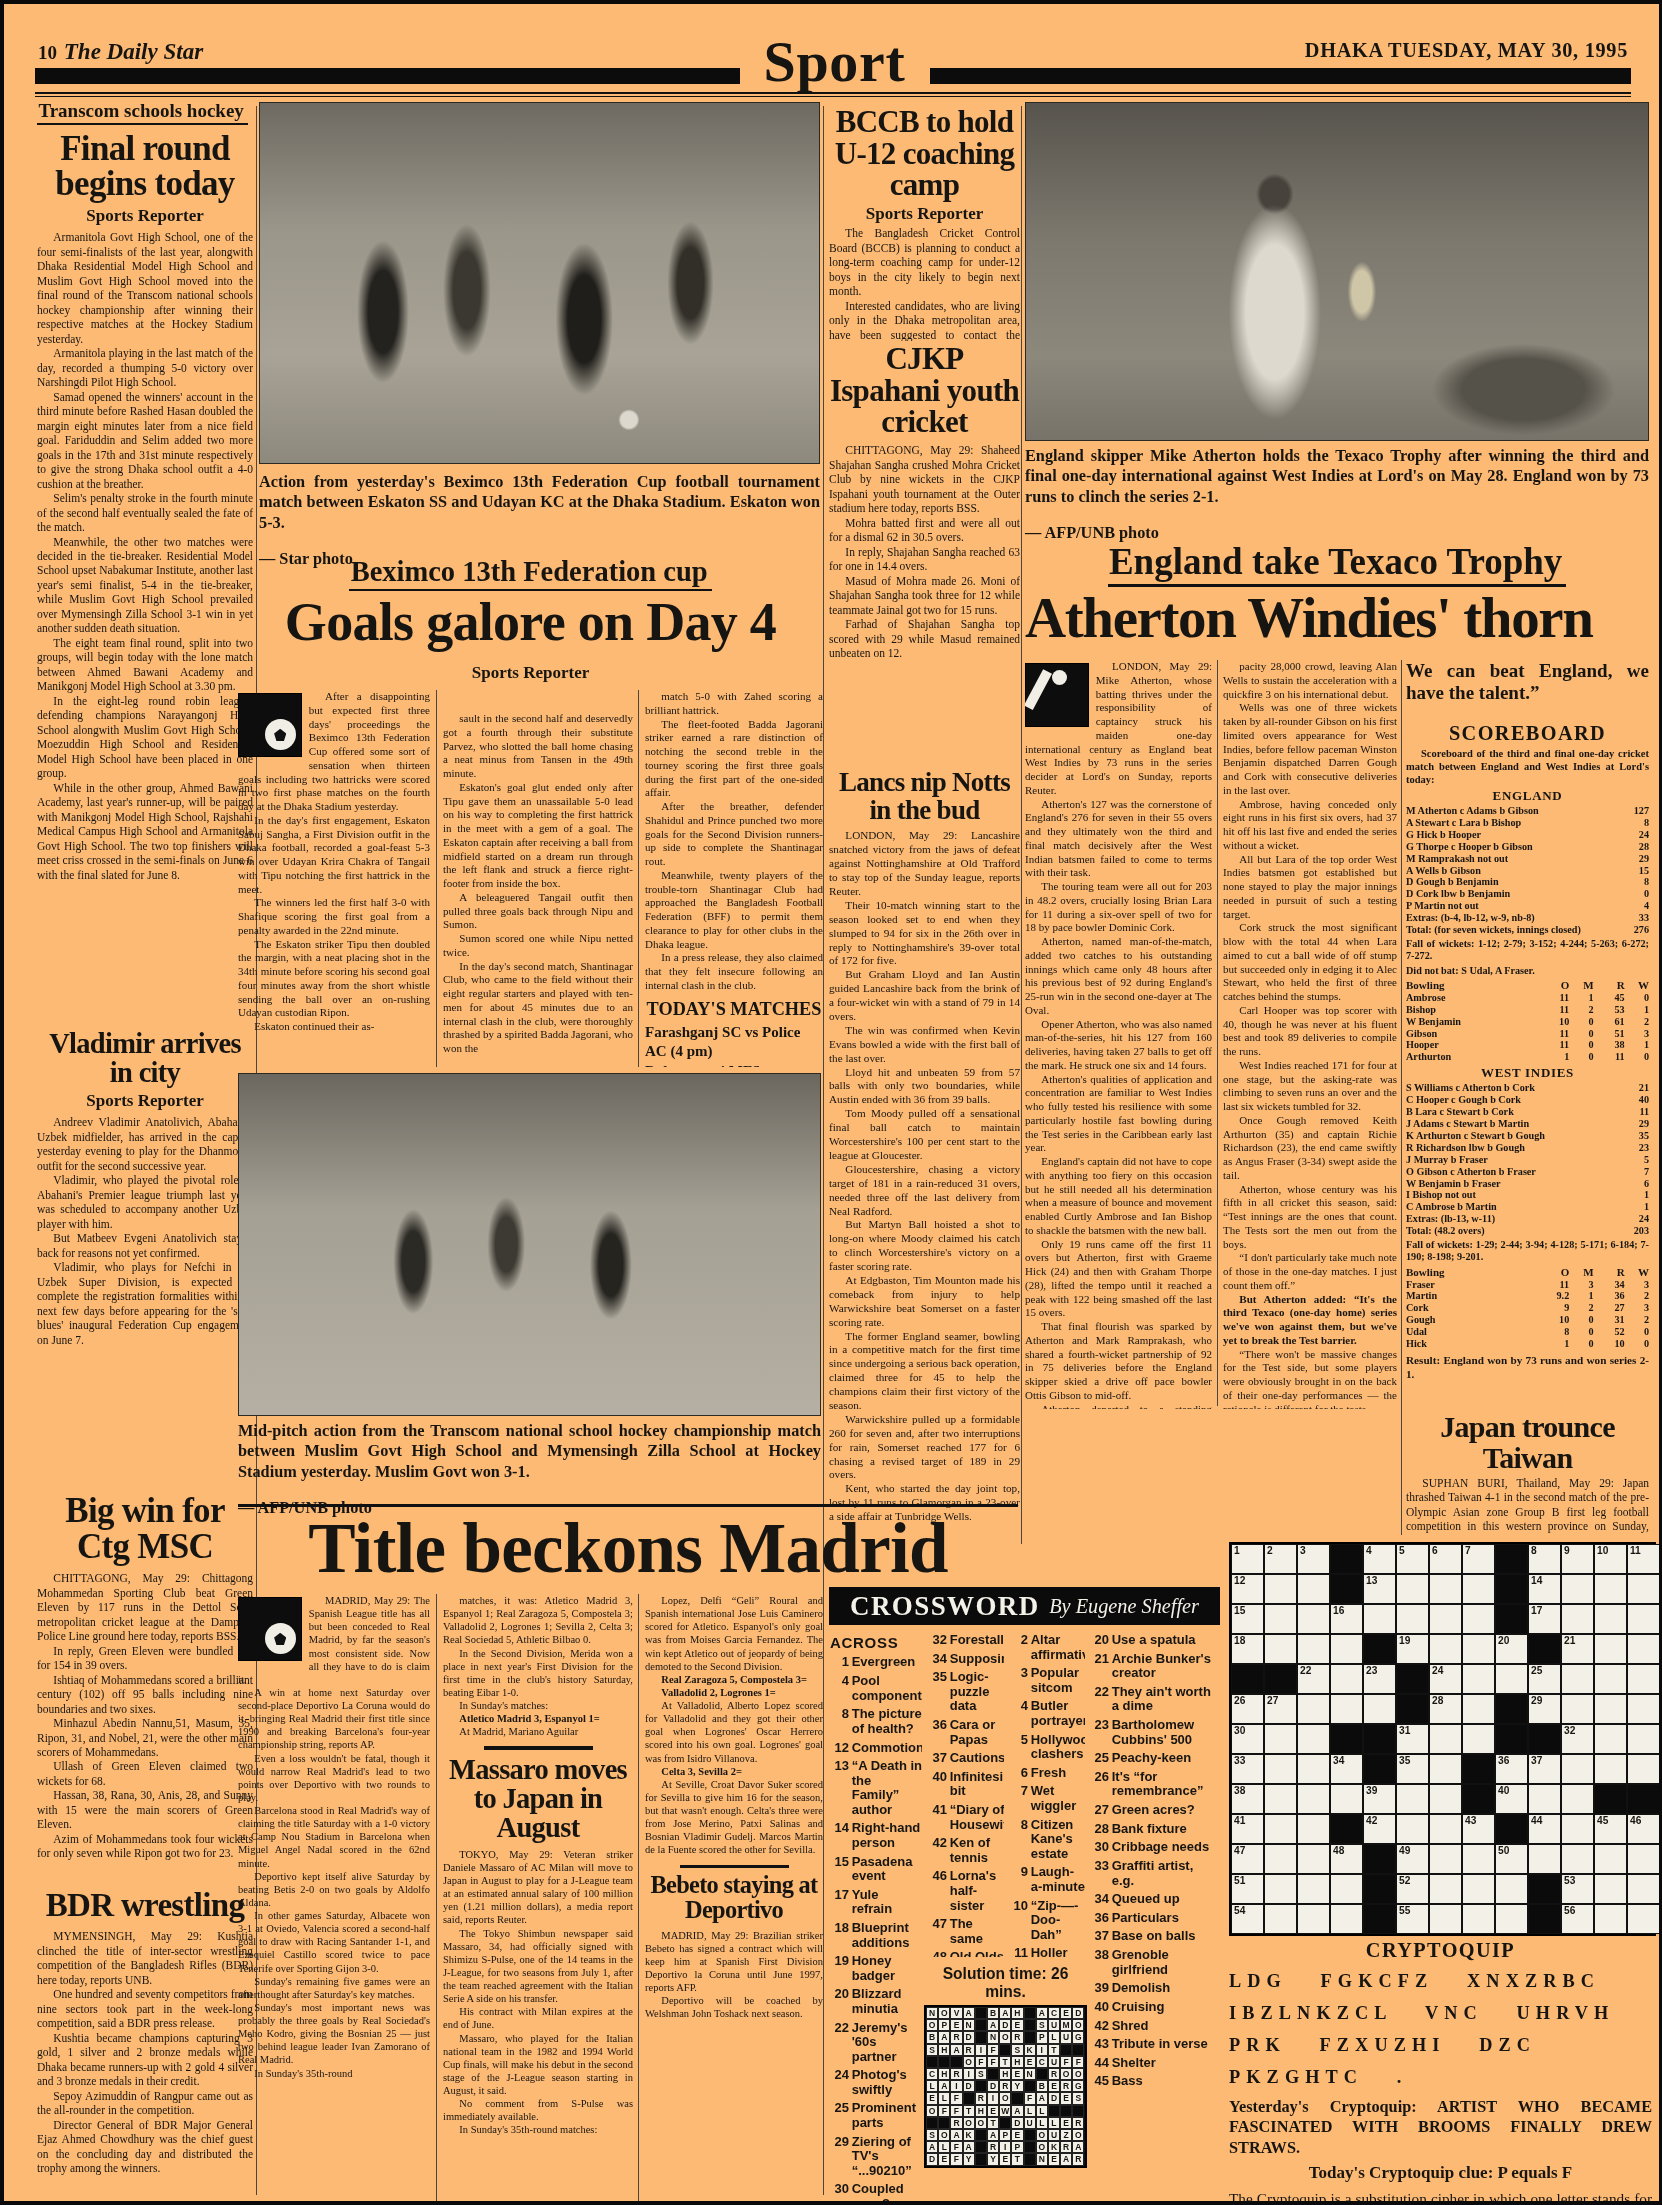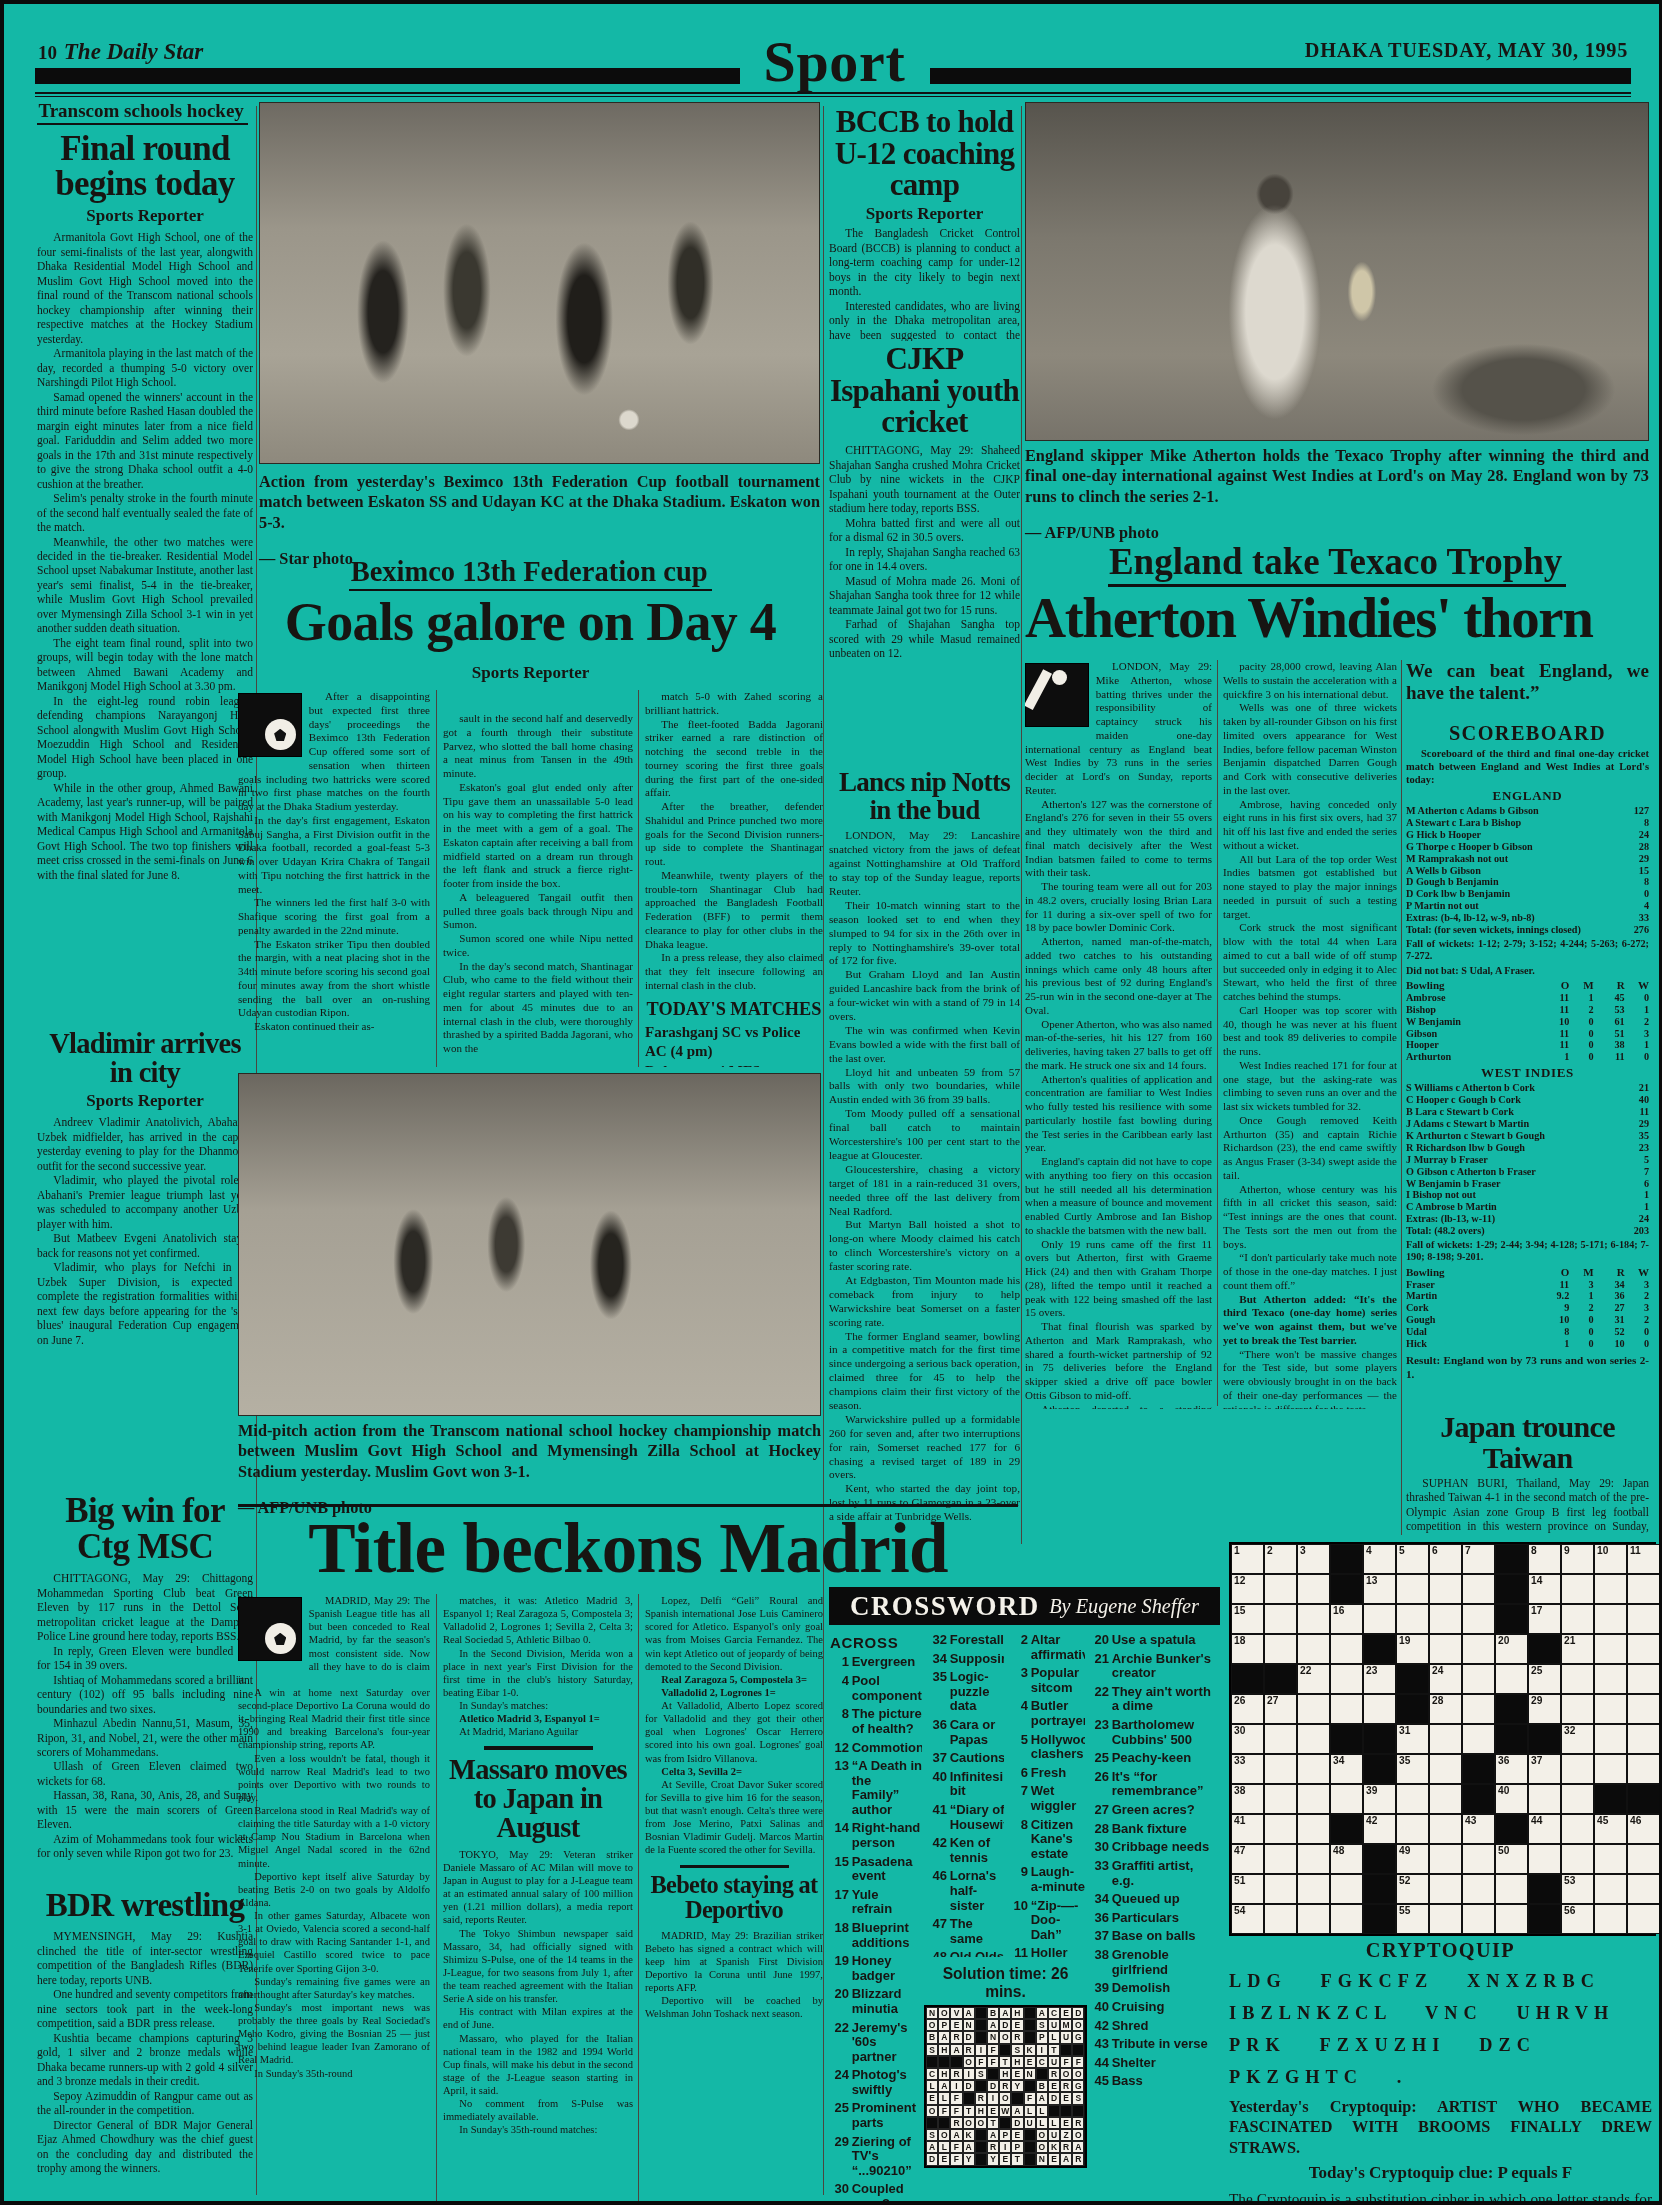--- a/index.html
+++ b/index.html
@@ -1,16 +1,16 @@
 <!DOCTYPE html>
 <html style="font-size:11px"><head>
 <meta charset="utf-8">
 <style>
   html,body{margin:0;padding:0;background:#3a3a3a;}
-  #page{position:relative;width:1663px;height:2205px;background:#14b8a6;border:4.1px solid #0a0a0a;box-sizing:border-box;
+  #page{position:relative;width:1663px;height:2205px;background:#fdba74;border:4.1px solid #0a0a0a;box-sizing:border-box;
         font-family:"Liberation Serif","DejaVu Serif",serif;color:#171512;overflow:hidden;}
   .abs{position:absolute;box-sizing:border-box;}
   .clip{overflow:hidden;}
   
   .mast{font-weight:bold;font-size:20.3px;}
   .mast .ed{font-size:19px;margin-right:6.8px;}
   .mast .nm{font-style:italic;font-size:23px;}
   #section-title{font-size:58px;font-weight:bold;letter-spacing:0.7px;}
   .hbar{background:#0c0c0c;height:16.3px;}
   #page-date{font-weight:bold;font-size:20.3px;text-align:right;letter-spacing:0.7px;}
@@ -561,21 +561,21 @@
         <p class="bp">In Sunday's matches:</p>
         <p class="bp subhead">Atletico Madrid 3, Espanyol 1=</p>
         <p class="bp">At Madrid, Mariano Aguilar</p>
       </div>
     <div class="hrule" style="width:109px;margin:8.1px auto 5.4px auto;height:3.4px;"></div>
     <div class="hl" style="font-size:28.5px;">Massaro moves to Japan in August</div>
     <div style="margin-top:5.4px;">
         <p class="bp">TOKYO, May 29: Veteran striker Daniele Massaro of AC Milan will move to Japan in August to play for a J-League team at an estimated annual salary of 100 million yen (1.21 million dollars), a media report said, reports Reuter.</p>
         <p class="bp">The Tokyo Shimbun newspaper said Massaro, 34, had officially signed with Shimizu S-Pulse, one of the 14 teams in the J-League, for two seasons from July 1, after the team reached agreement with the Italian Serie A side on his transfer.</p>
         <p class="bp">His contract with Milan expires at the end of June.</p>
-        <p class="bp">Massaro, who played for the Italian national team in the 1982 and 1994 World Cup finals, will make his debut in the second stage of the J-League season starting in April, it said.</p>
+        <p class="bp">Massaro, who played for the Italian national team in the 1982 and 1994 World Cup finals, will make his debut in the second stage of the J-League season starting in August, it said.</p>
         <p class="bp">No comment from S-Pulse was immediately available.</p>
         <p class="bp">In Sunday's 35th-round matches:</p>
       </div>
   </div>
   <div class="abs clip madrid-col" style="left:641px;top:1590px;width:178px;height:610px;">
     <div>
         <p class="bp">Lopez, Delfi “Geli” Roural and Spanish international Jose Luis Caminero scored for Atletico. Espanyol's only goal was from Moises Garcia Fernandez. The win kept Atletico out of jeopardy of being demoted to the Second Division.</p>
         <p class="bp subhead">Real Zaragoza 5, Compostela 3=</p>
         <p class="bp subhead">Valladolid 2, Logrones 1=</p>
         <p class="bp">At Valladolid, Alberto Lopez scored for Valladolid and they got their other goal when Logrones' Oscar Herrero scored into his own goal. Logrones' goal was from Isidro Villanova.</p>

